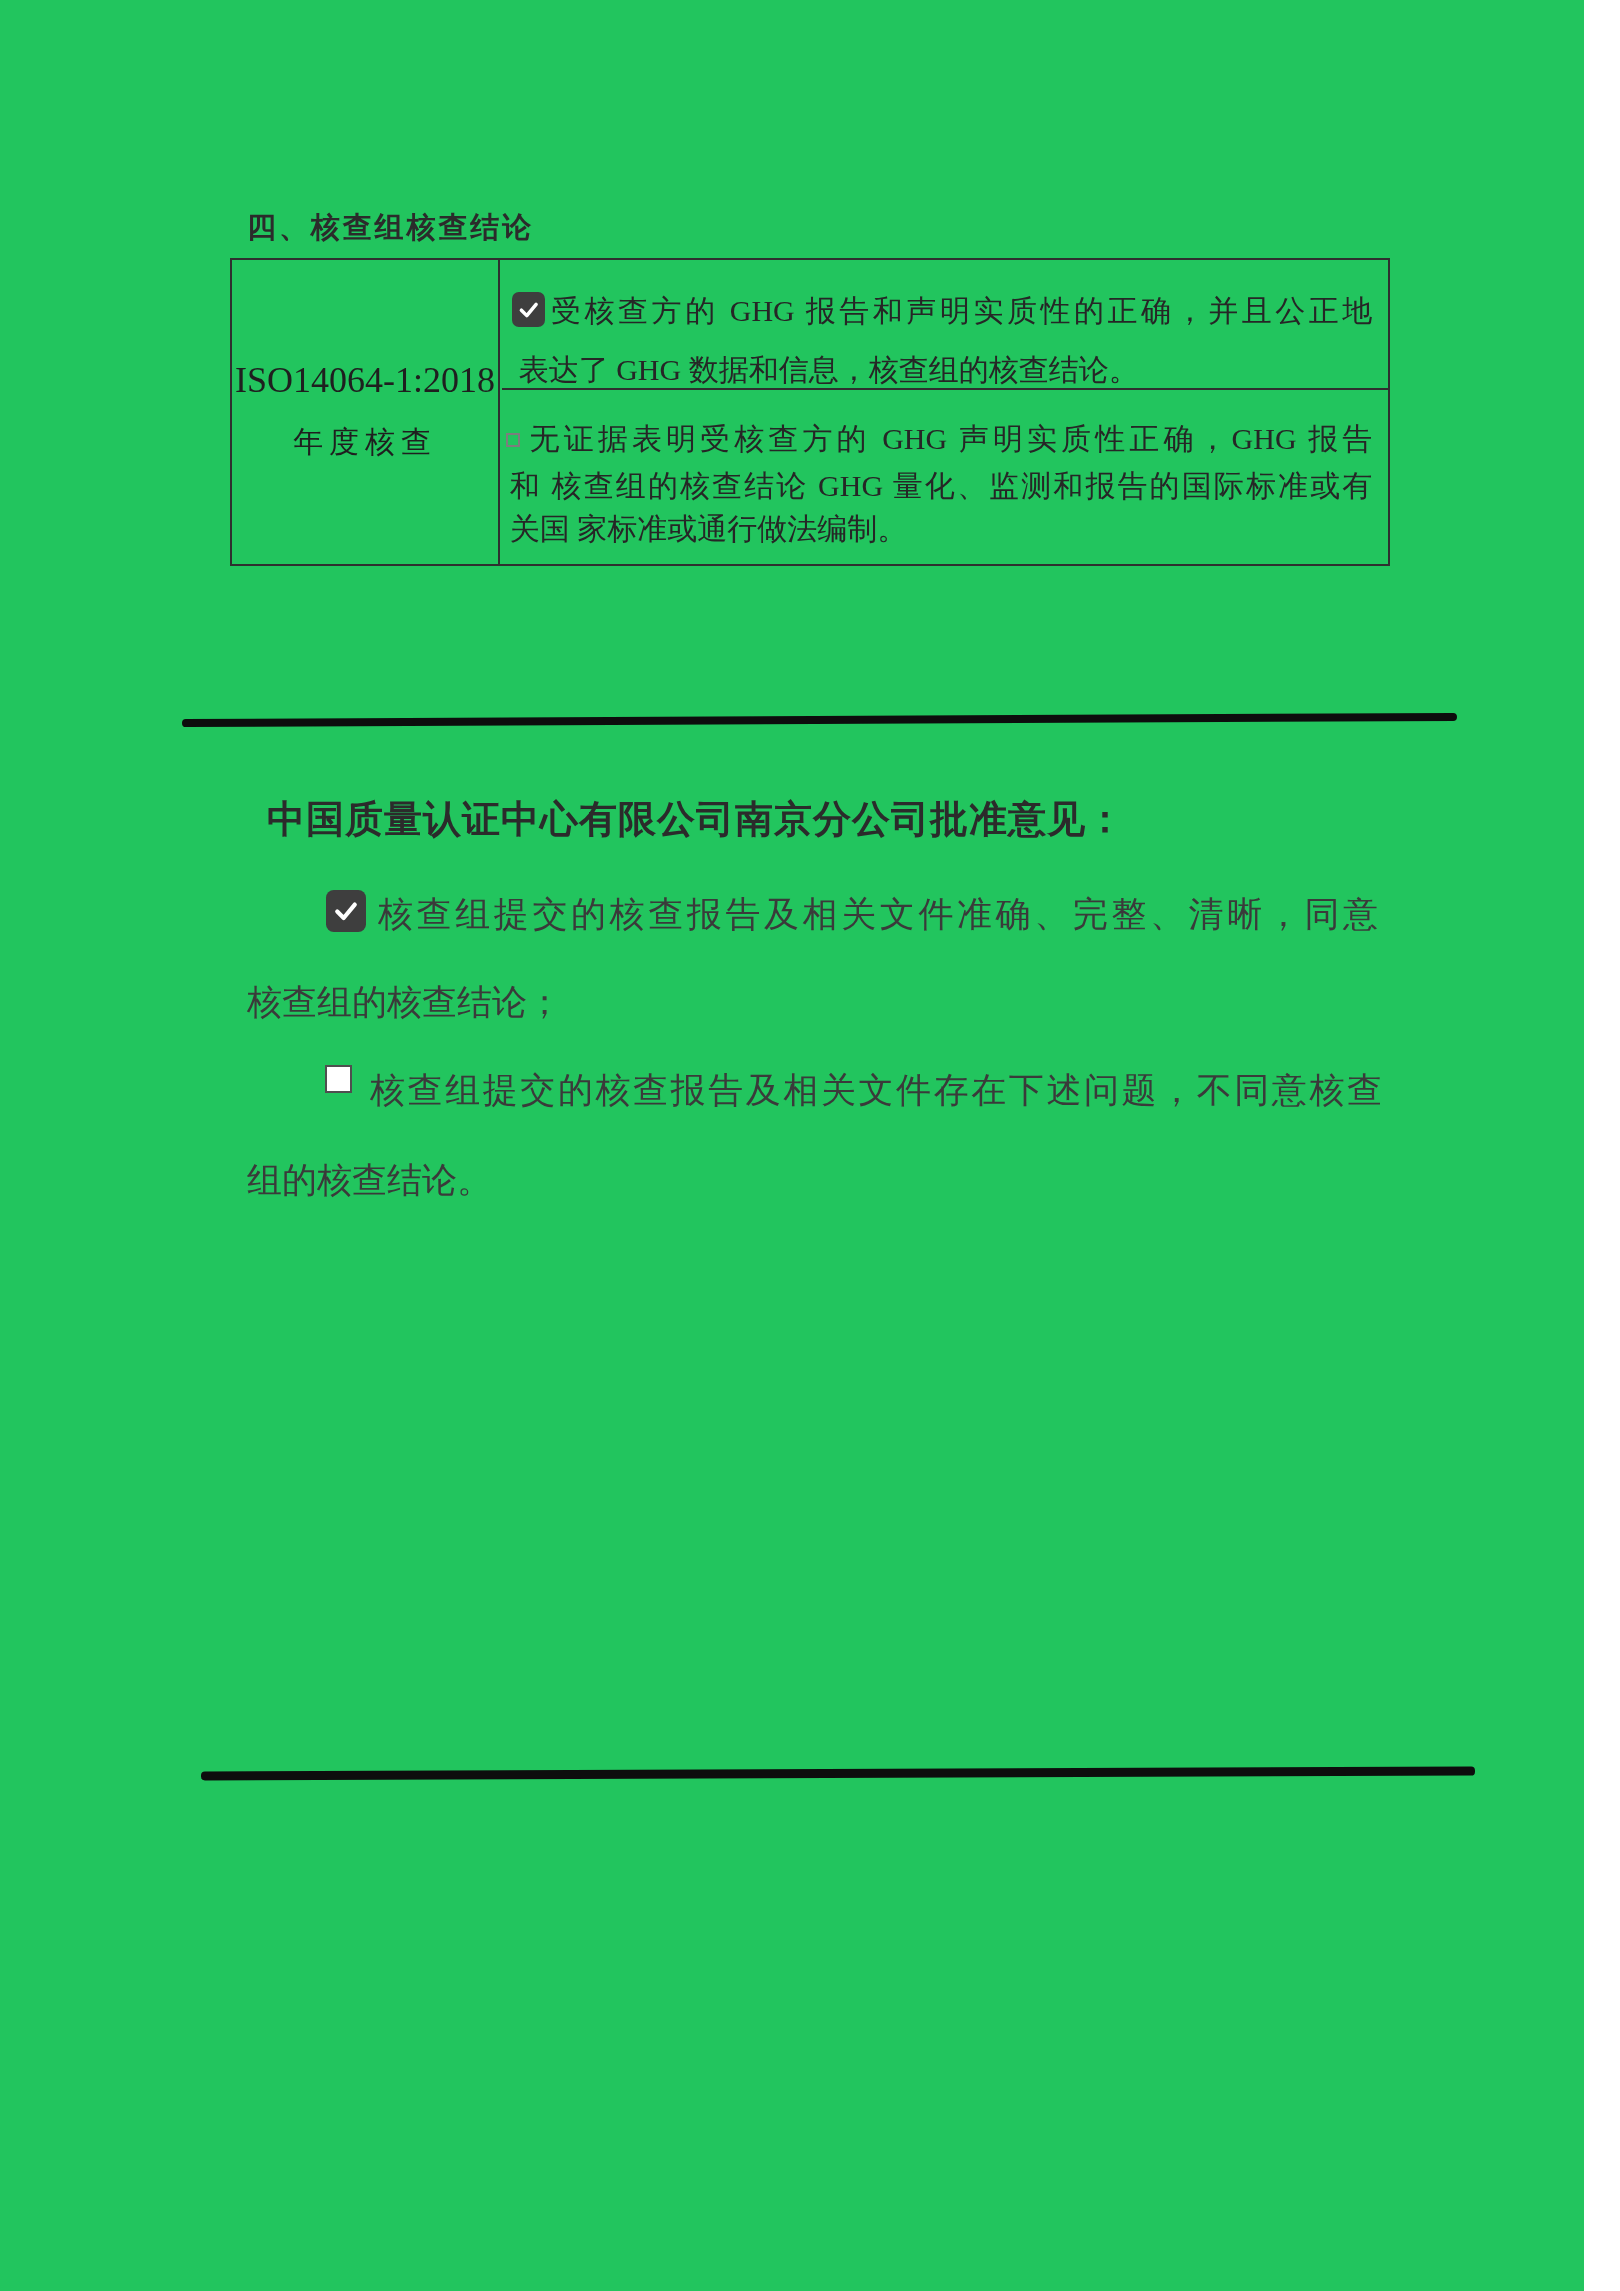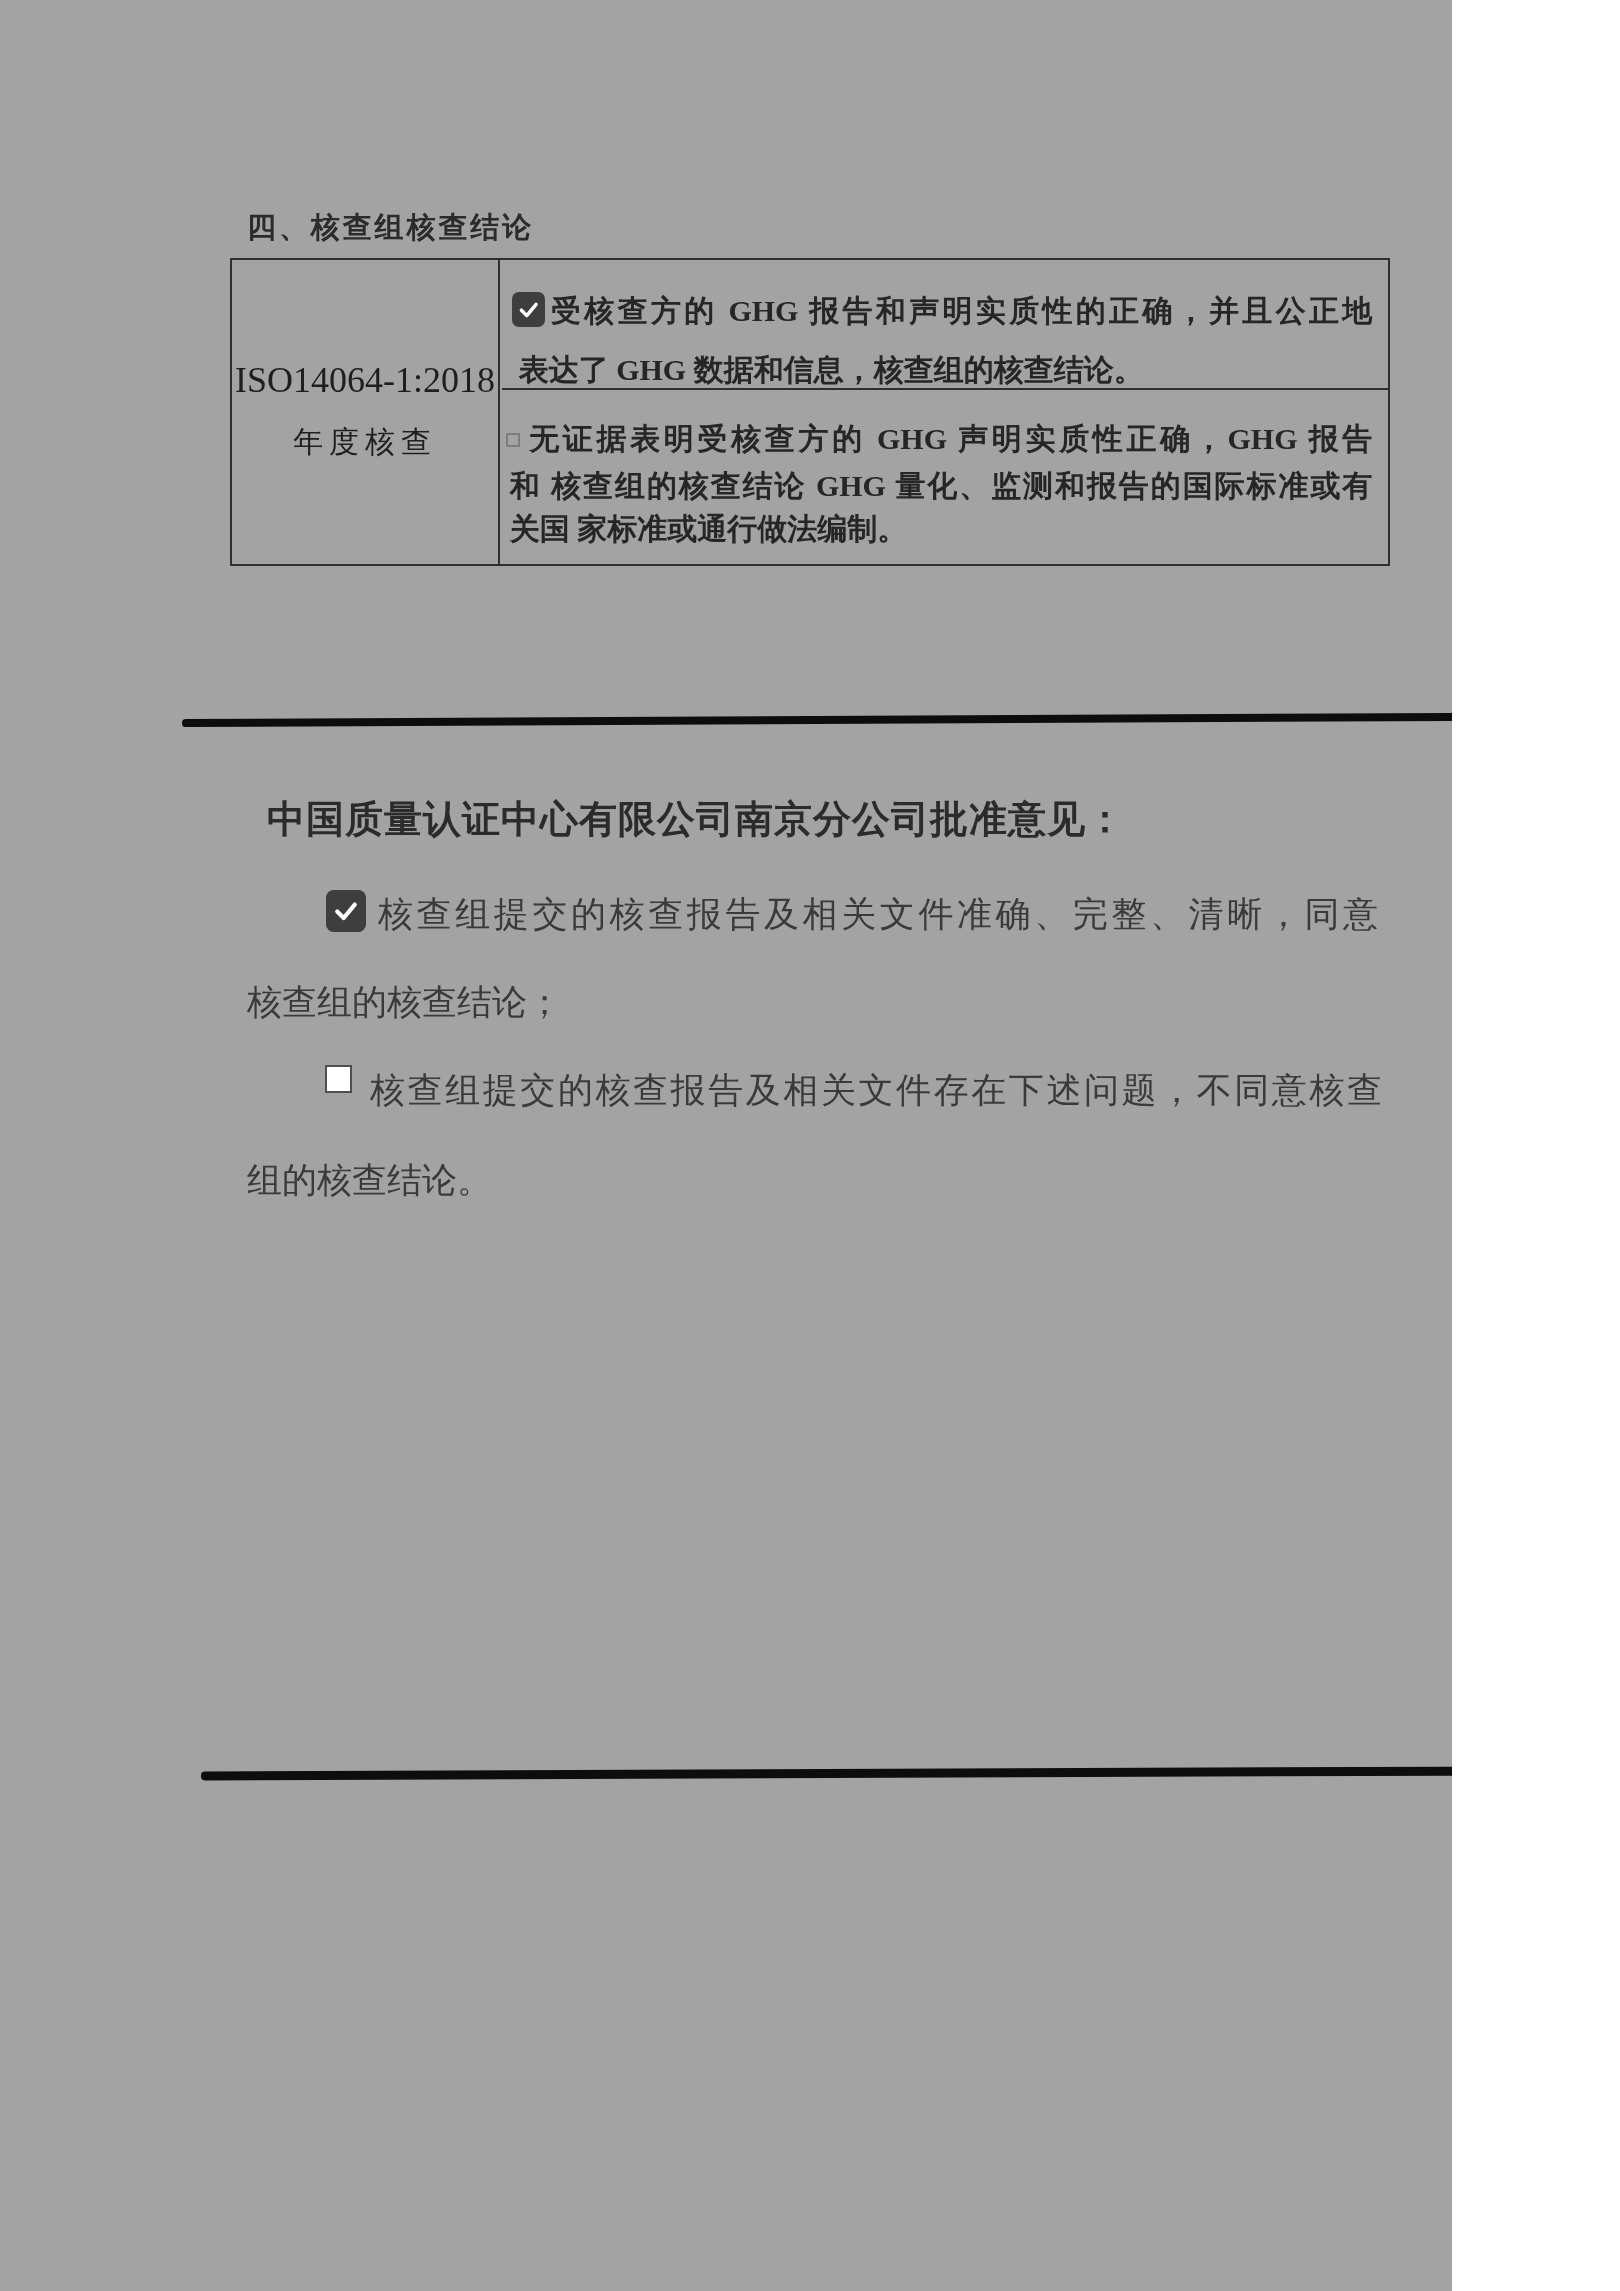--- a/index.html
+++ b/index.html
@@ -2,23 +2,23 @@
 <html><head>
 <meta charset="utf-8">
 <style>
   html, body {
     margin: 0;
     padding: 0;
     background: #ffffff;
   }
   .page {
     position: relative;
-    width: 1452px;
+    width: 1584px;
     height: 2292px;
-    background: #a3a3a3;
+    background: #22c55e;
     overflow: hidden;
     font-family: "Liberation Serif", "DejaVu Serif", serif;
     color: #2e2e2e;
   }
   .abs { position: absolute; }
 
   
   .section-heading {
     left: 247px; top: 208px;
     font-size: 29px;
@@ -45,21 +45,21 @@
     align-items: center;
     justify-content: center;
     text-align: center;
     gap: 11px;
   }
   .std-line1 { font-size: 36px; line-height: 1.1; color: #1f1f1f; }
   .std-line2 { font-size: 30px; font-weight: normal; letter-spacing: 5.9px; margin-top: 9.8px; color: #1f1f1f; }
 
   .opt-region {
     position: absolute;
-    left: 270px; top: 0; bottom: 0; right: 0; font-weight: bold;
+    left: 270px; top: 0; bottom: 0; right: 0;
   }
   .opt-row1 {
     position: absolute;
     left: 0; right: 0; top: 0;
     height: 128px;
     border-bottom: 2px solid #2f2f2f;
   }
   .opt-row2 {
     position: absolute;
     left: 0; right: 0; top: 130px; bottom: 0;

